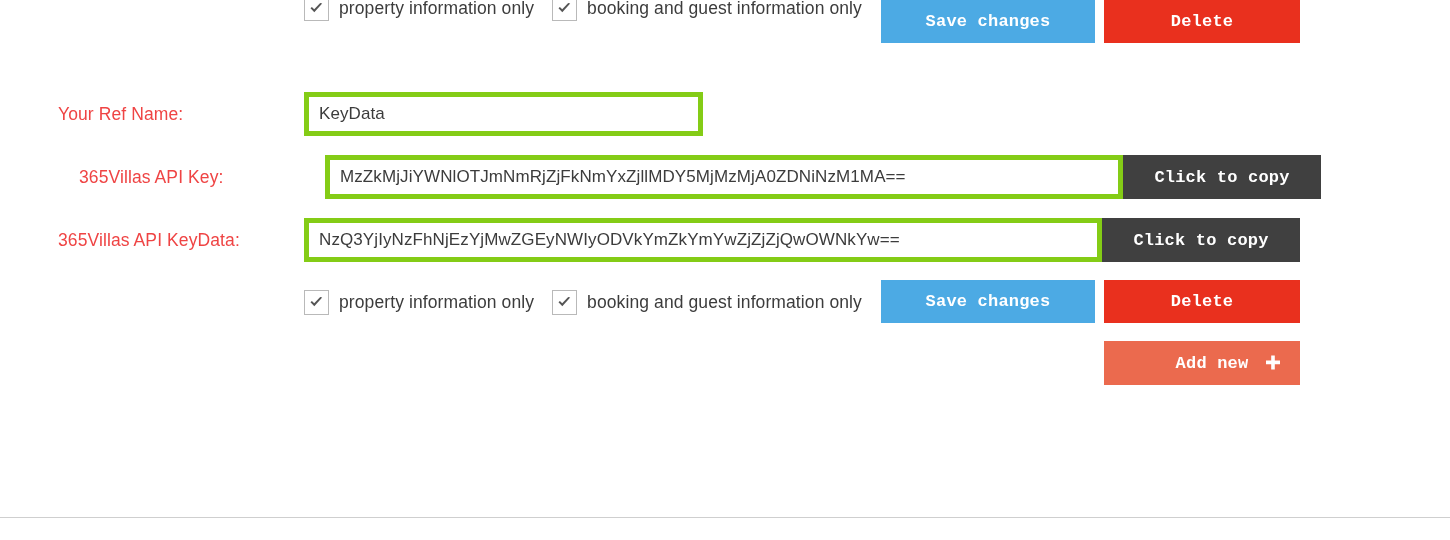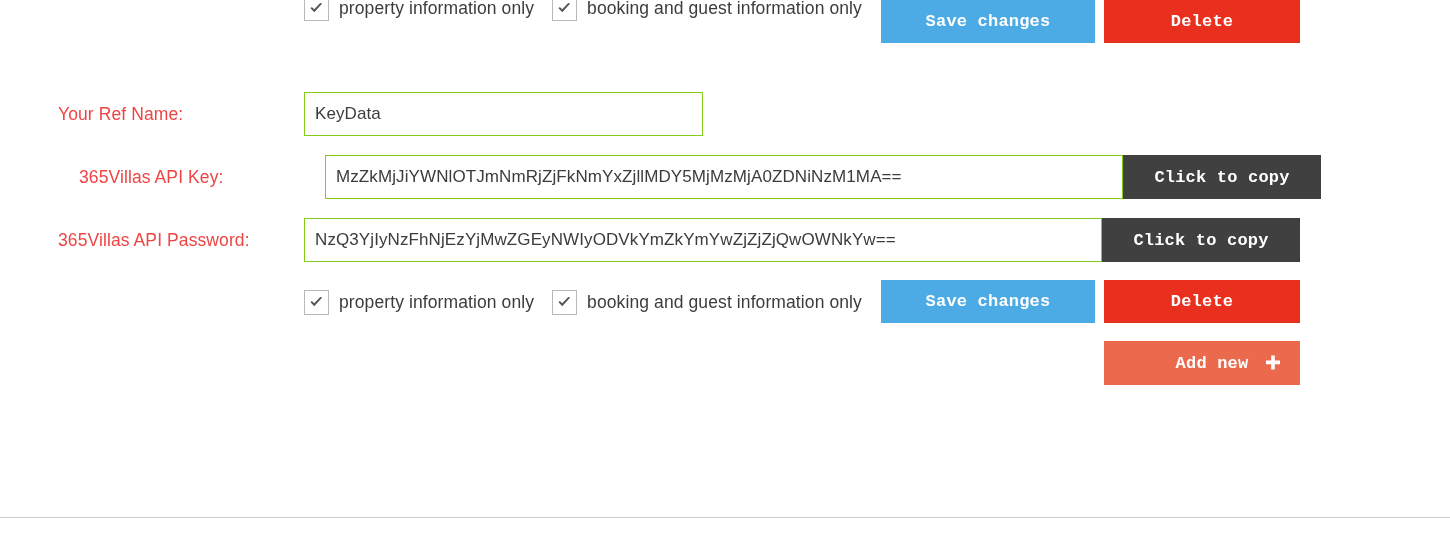--- a/index.html
+++ b/index.html
@@ -99,21 +99,21 @@
     font-size: 17.5px;
     color: #ef4444;
     white-space: nowrap;
     letter-spacing: .1px;
   }
   .field-input {
     position: absolute;
     top: 0;
     left: 304px;
     height: 44px;
-    border: 1px solid #84cc16;
+    border: 5px solid #84cc16;
     background: #ffffff;
     font-family: "Liberation Sans", sans-serif;
     font-size: 17px;
     color: #3c3c3c;
     padding: 0 10px;
     outline: none;
     letter-spacing: .1px;
   }
   .field-input.w-ref   { width: 399px; }
   .field-input.w-wide  { width: 798px; }
@@ -191,21 +191,21 @@
     <input class="field-input w-ref" type="text" value="KeyData" style="">
   </div>
 
   <div class="field-row" style="top:155px;margin-left:21px;">
     <span class="field-label">365Villas API Key:</span>
     <input class="field-input w-wide" type="text" value="MzZkMjJiYWNlOTJmNmRjZjFkNmYxZjllMDY5MjMzMjA0ZDNiNzM1MA==" style="">
     <button class="btn btn-copy btn-copy-pos">Click to copy</button>
   </div>
 
   <div class="field-row" style="top:218px;">
-    <span class="field-label">365Villas API Password:</span>
+    <span class="field-label">365Villas API KeyData:</span>
     <input class="field-input w-wide" type="text" value="NzQ3YjIyNzFhNjEzYjMwZGEyNWIyODVkYmZkYmYwZjZjZjQwOWNkYw==" style="">
     <button class="btn btn-copy btn-copy-pos">Click to copy</button>
   </div>
 
   <div class="opts-row" style="top:280px;">
     <div class="opts-inner">
       <span class="cbx">
         <svg width="15" height="13" viewBox="0 0 15 13" aria-hidden="true">
           <path d="M1.5 6.2 L5.3 10.2 L13.2 1.6 L11.2 1.0 L5.2 7.3 L2.9 4.9 Z" fill="#555555"></path>
         </svg>

